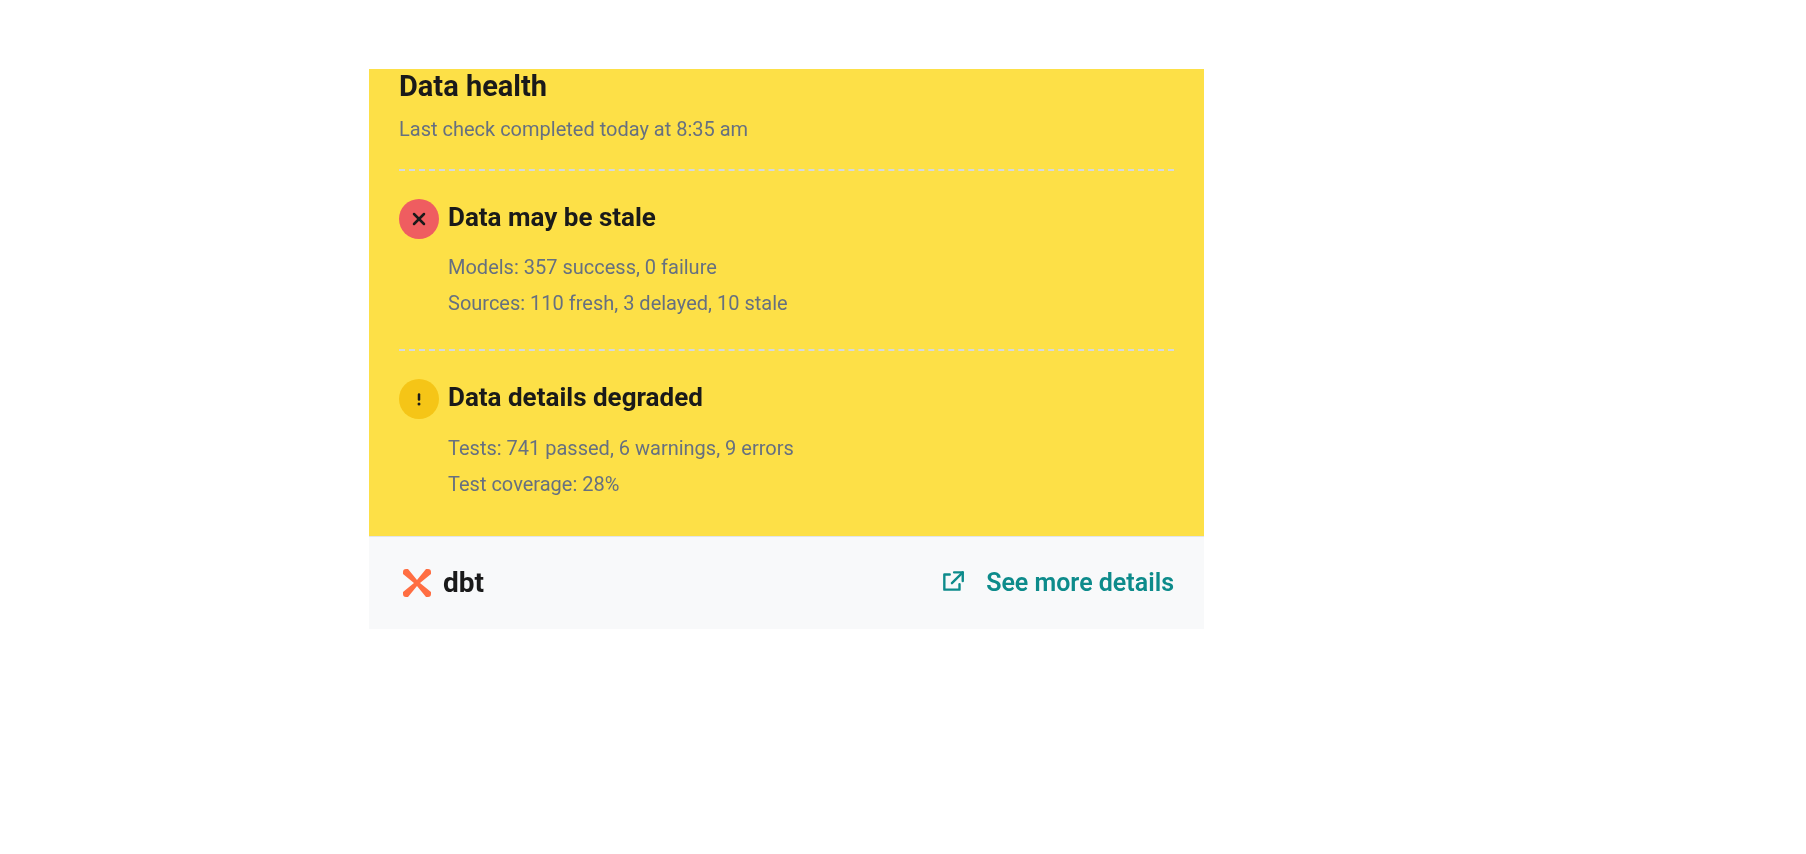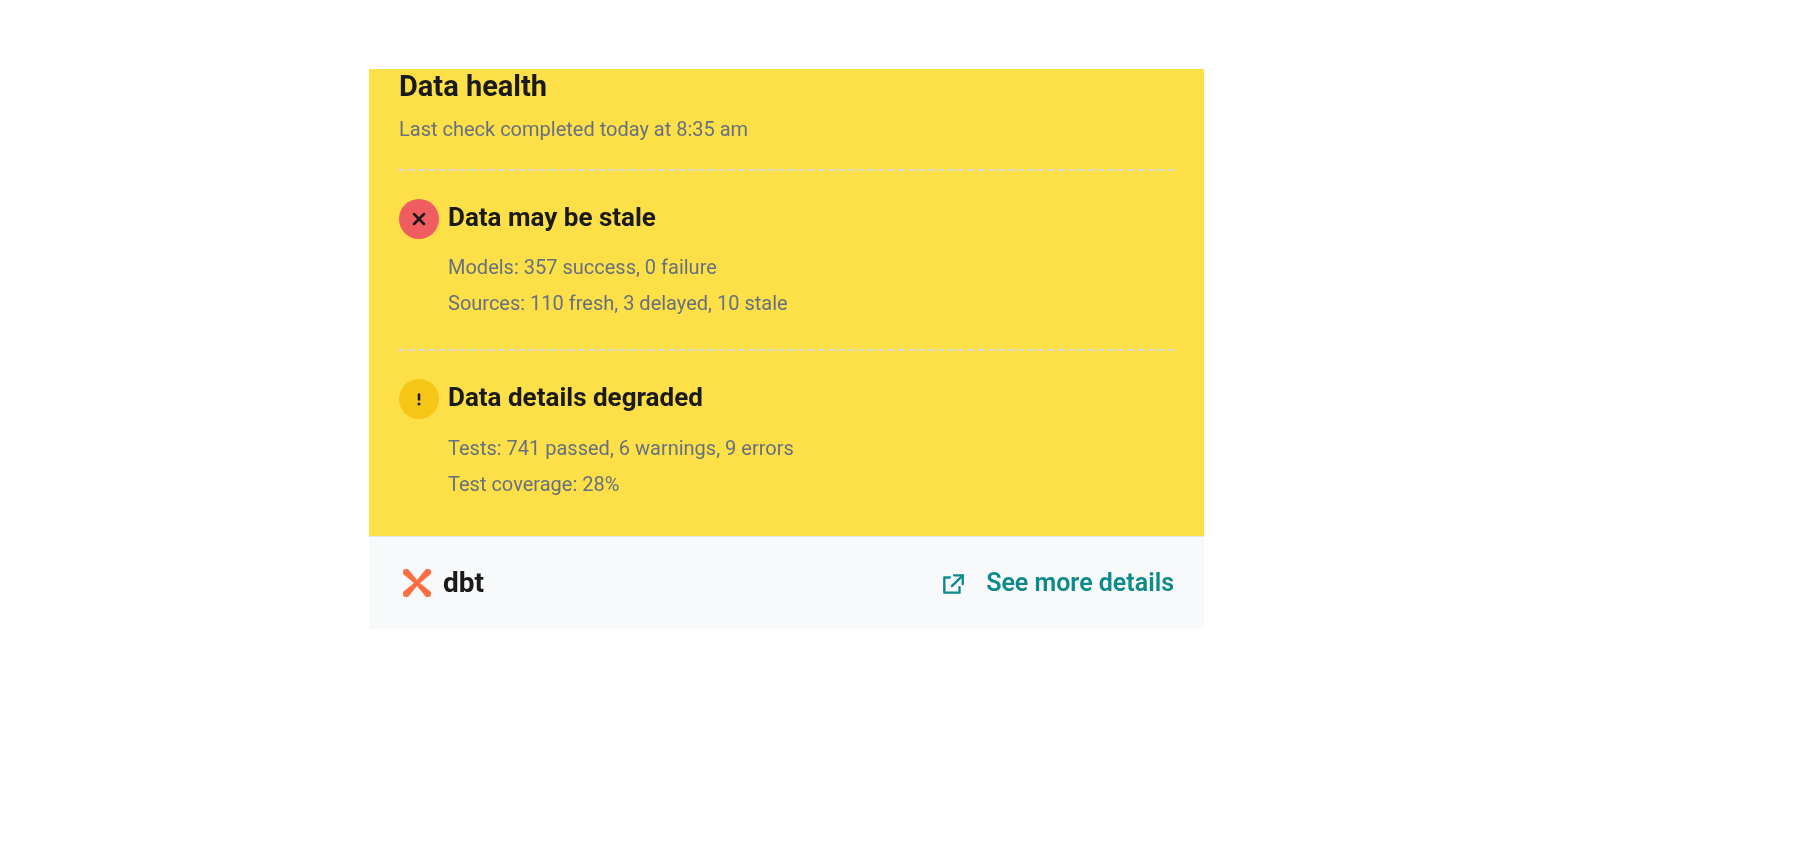--- a/index.html
+++ b/index.html
@@ -97,21 +97,21 @@
     width: 36px;
     height: 36px;
   }
   .logo-text {
     font-size: 28px;
     font-weight: 700;
     color: #1a1a1a;
   }
   .details-link {
     display: flex;
-    align-items: flex-end;
+    align-items: flex-start;
     gap: 20px;
     color: #0d8b8b;
     font-size: 25px;
     font-weight: 600;
     text-decoration: none;
     cursor: pointer;
   }
   .details-link svg {
     width: 26px;
     height: 26px;

